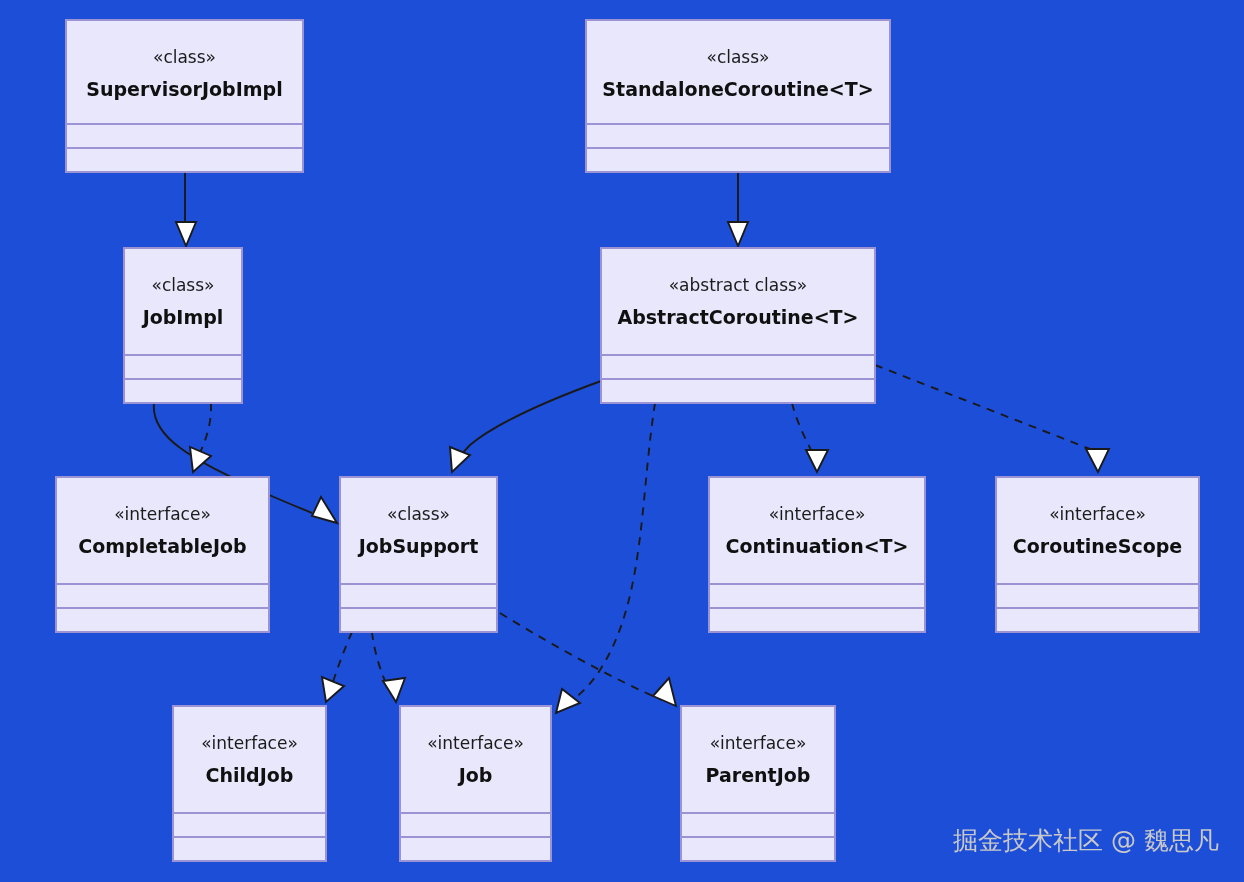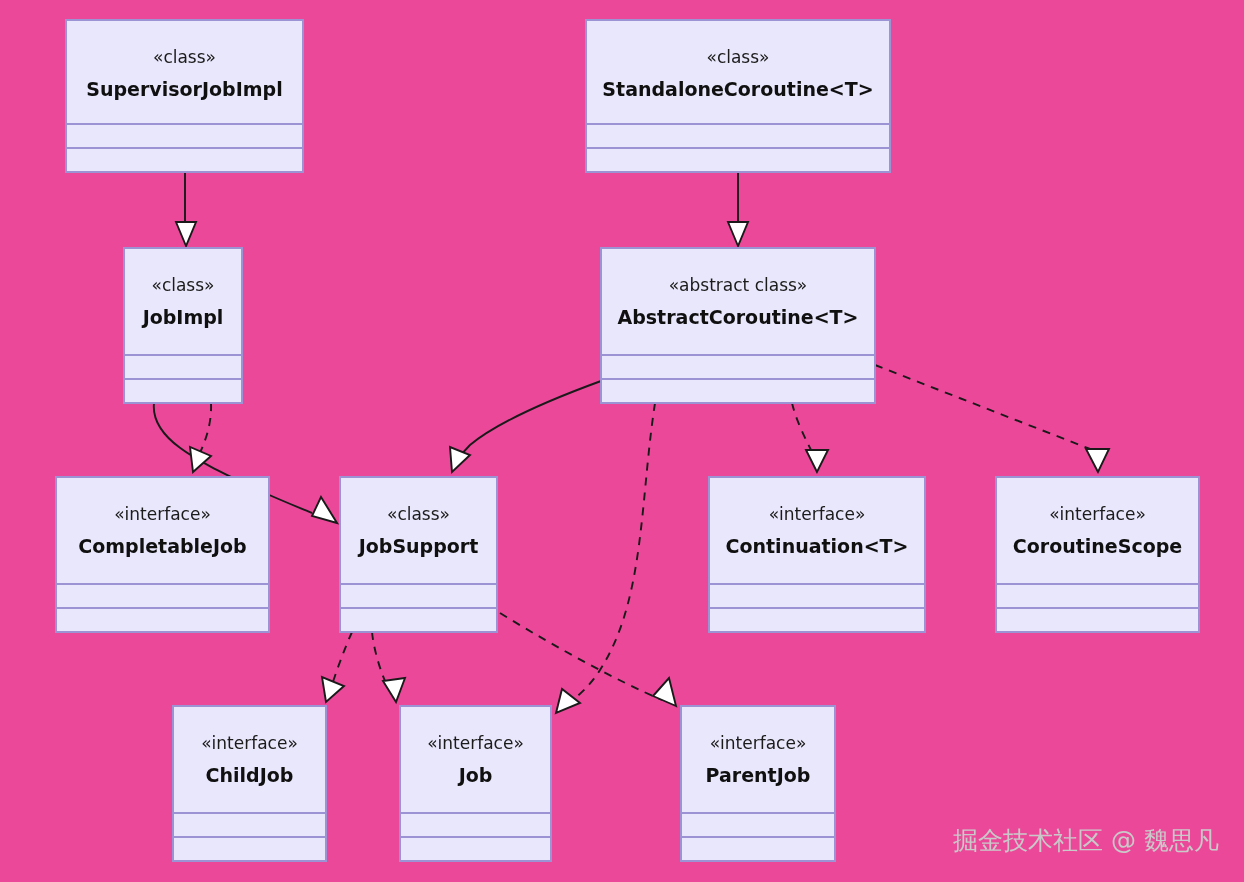--- a/index.html
+++ b/index.html
@@ -10,21 +10,21 @@
   body {
     width: 1244px;
     height: 882px;
     font-family: "DejaVu Sans", "Liberation Sans", sans-serif;
     overflow: hidden;
   }
   #diagram-root {
     position: relative;
     width: 1244px;
     height: 882px;
-    background: #ec4899;
+    background: #1d4ed8;
   }
   svg#uml-canvas {
     position: absolute;
     left: 0;
     top: 0;
     width: 1244px;
     height: 882px;
   }
   .uml-box-rect {
     fill: #e9e7fb;

